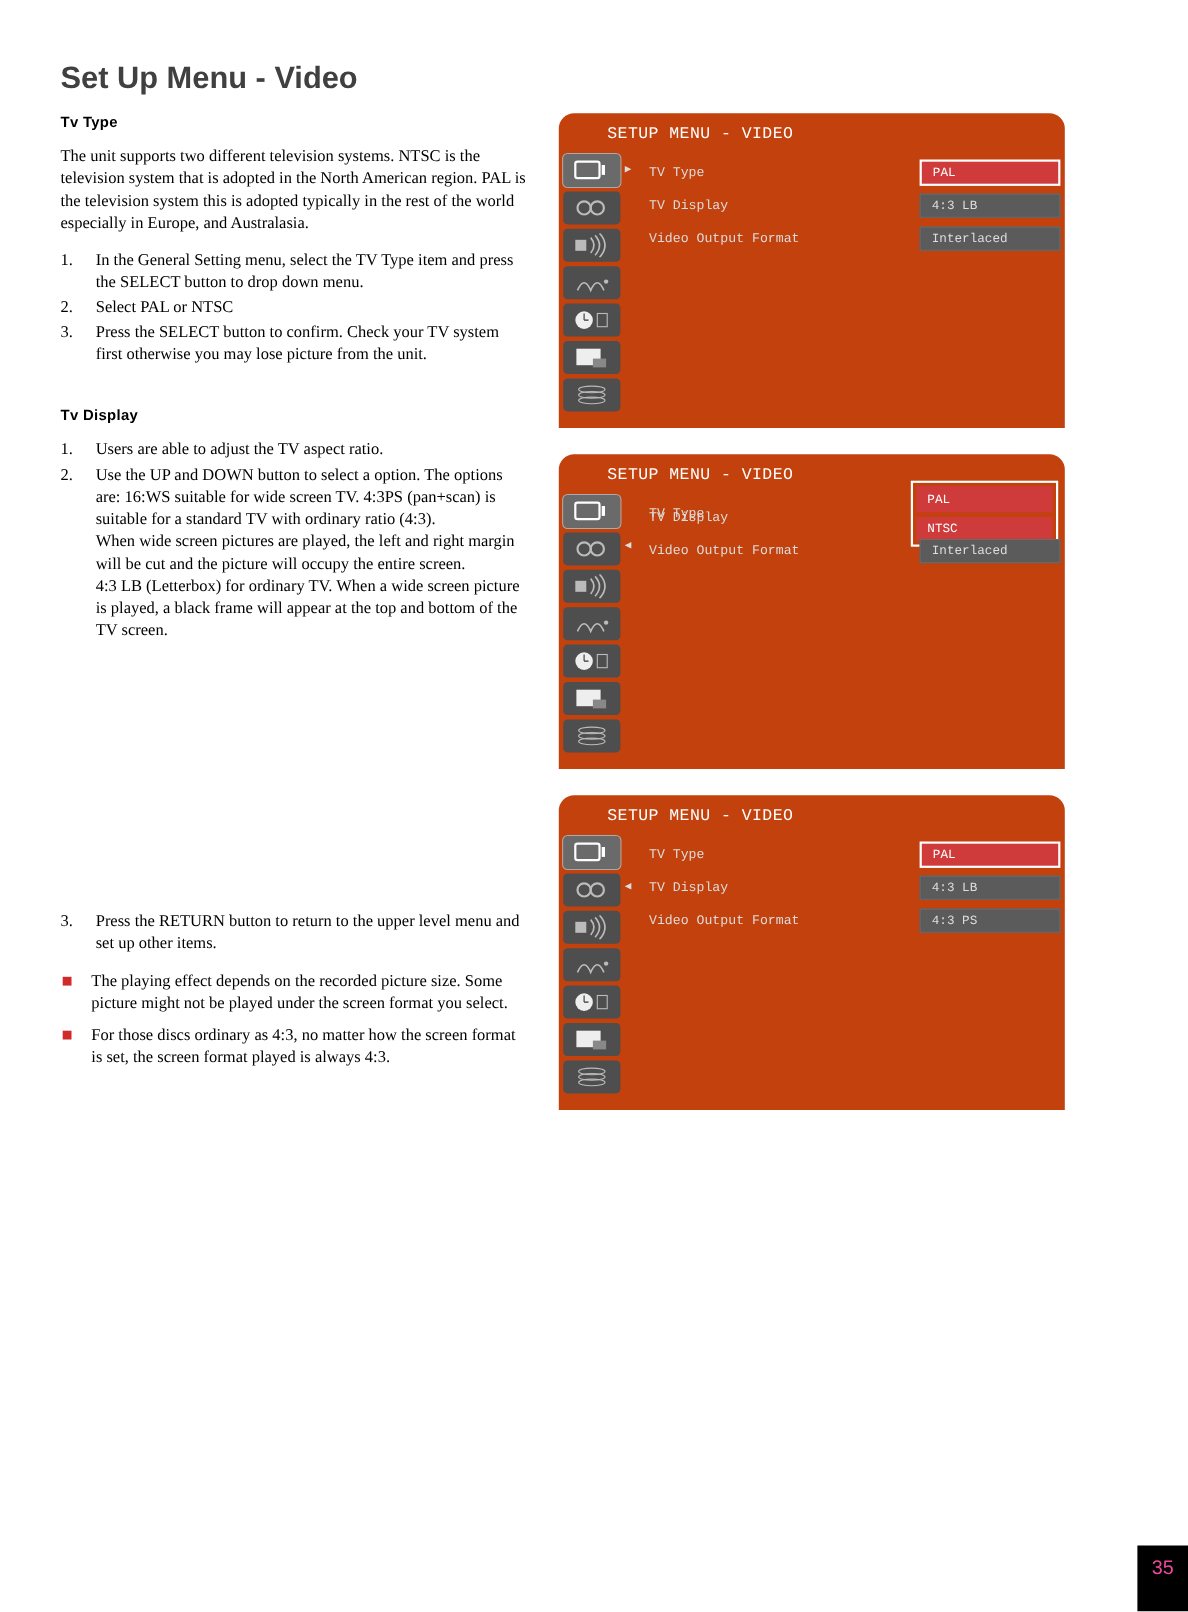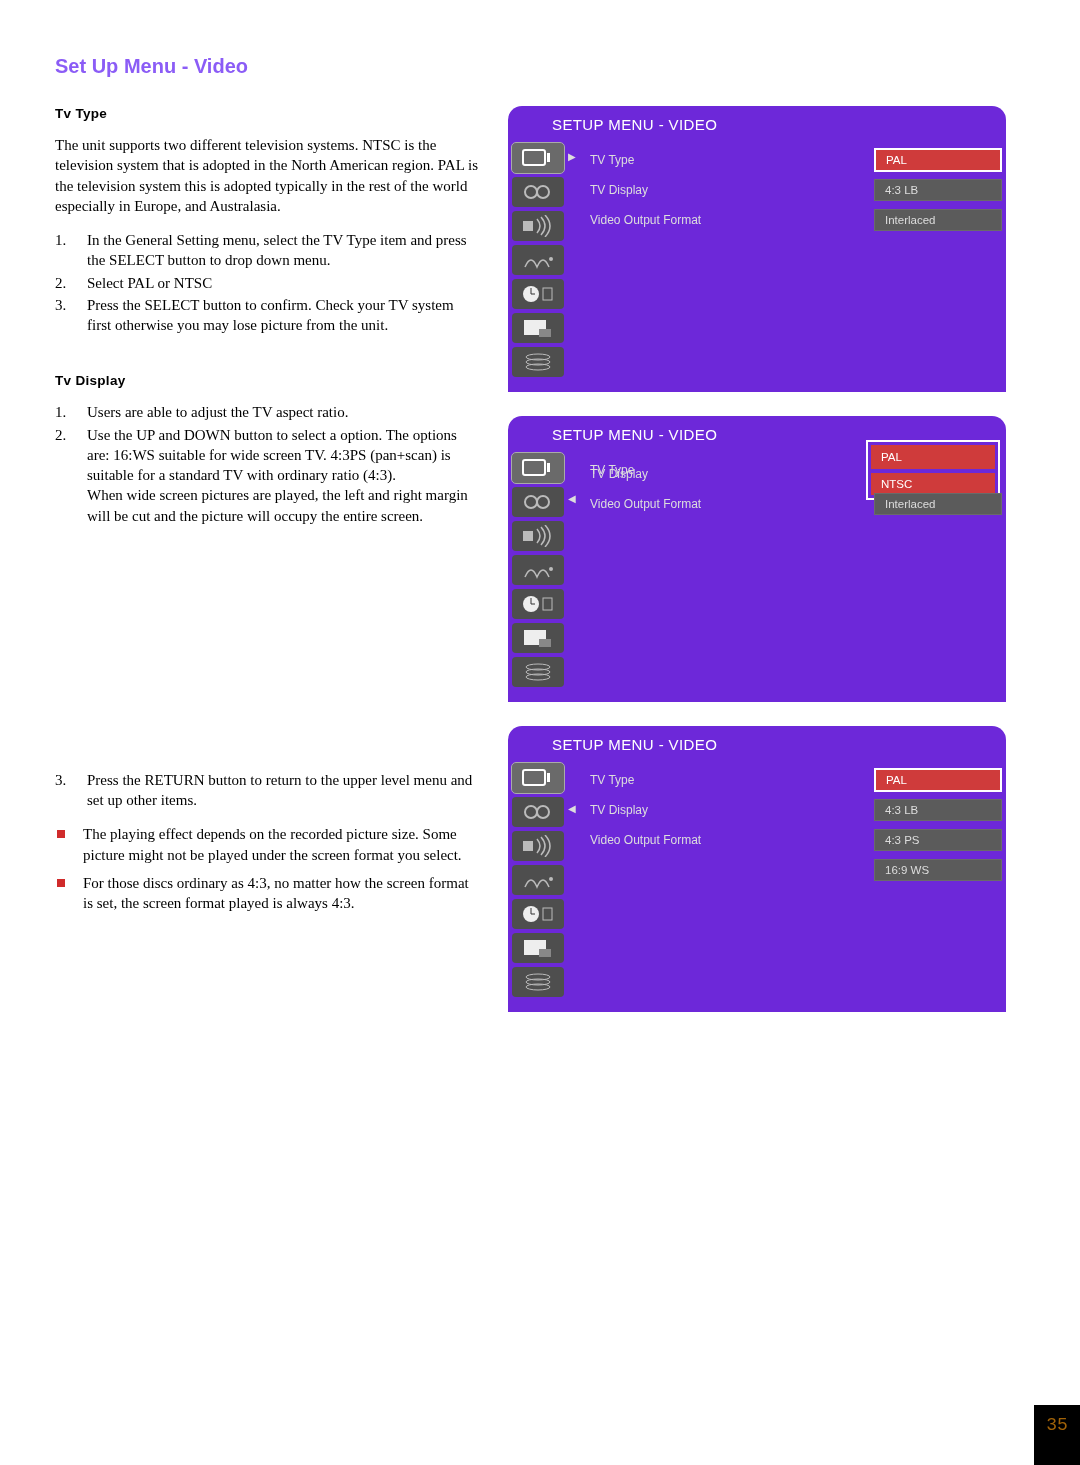--- a/index.html
+++ b/index.html
@@ -6,24 +6,24 @@
   body {
     width: 1080px;
     height: 1465px;
     background: #fff;
     font-family: Georgia, 'Times New Roman', serif;
     color: #000;
     position: relative;
     padding: 55px 55px 0 55px;
   }
   .page-title {
-    color: #8b5cf6;
-    font-size: 20px;
+    color: #404040;
+    font-size: 28px;
     font-weight: bold;
-    margin-bottom: 28px;
+    margin-bottom: 16px;
     font-family: Arial, sans-serif;
   }
   .columns {
     display: flex;
     gap: 28px;
   }
   .left-col { width: 425px; }
   .right-col { flex: 1; display: flex; flex-direction: column; gap: 24px; }
   .subhead {
     font-family: Arial, sans-serif;
@@ -39,25 +39,25 @@
   ol.num li .cont { display:block; }
   .note-head { font-family: Arial, sans-serif; font-weight: bold; font-size: 14px; margin: 14px 0 6px 0; }
   ul.sq { list-style: none; }
   ul.sq li { font-size: 15px; line-height: 1.35; padding-left: 28px; position: relative; margin-bottom: 8px; }
   ul.sq li::before { content: ""; position: absolute; left: 2px; top: 6px; width: 8px; height: 8px; background: #d02b2b; }
   .gap-sm { height: 24px; }
   .gap-lg { height: 230px; }
 
   
   .osd {
-    background: #6d28d9;
+    background: #c2410c;
     border-radius: 14px 14px 0 0;
-    width: 498px;
+    width: 460px;
     height: 286px;
-    font-family: Liberation Sans, sans-serif;
+    font-family: Liberation Mono, monospace;
     overflow: hidden;
     position: relative;
   }
   .osd-title {
     color: #fff;
     font-size: 15px;
     padding: 10px 0 8px 44px;
     letter-spacing: 0.4px;
   }
   .osd-body { display: flex; height: calc(100% - 34px); }
@@ -84,24 +84,24 @@
   .osd-val.sel { background:#cf3b3b; color:#fff; border:2px solid #fff; height:24px;text-align:center;}
   .osd-valcol { width: 136px; padding-right:6px; display:flex; flex-direction:column; gap:4px;}
   .osd-drop { display:flex; flex-direction:column; gap:4px; border:2px solid #fff; padding:3px; width:134px;}
   .osd-drop .osd-val { width:100%; border:none; }
 
   .page-num {
     position: absolute;
     right: 0;
     bottom: 0;
     background: #000;
-    color: #a16207;
+    color: #ec4899;
     width: 46px;
     height: 60px;
-    font-family: Liberation Mono, monospace;
+    font-family: Liberation Sans, sans-serif;
     font-size: 18px;
     display: flex;
     align-items: flex-start;
     justify-content: center;
     padding-top: 10px;
   }
 </style>
 </head>
 <body>
 
@@ -119,20 +119,21 @@
     </ol>
 
     <div class="gap-sm"></div>
 
     <div class="subhead">Tv Display</div>
     <ol class="num">
       <li>Users are able to adjust the TV aspect ratio.</li>
       <li>
         <span>Use the UP and DOWN button to select a option. The options are: 16:WS suitable for wide screen TV. 4:3PS (pan+scan) is suitable for a standard TV with ordinary ratio (4:3).</span>
         <span class="cont">When wide screen pictures are played, the left and right margin will be cut and the picture will occupy the entire screen.</span>
+        <span class="cont">4:3 LB (Letterbox) for ordinary TV. When a wide screen picture is played, a black frame will appear at the top and bottom of the TV screen.</span>
       </li>
     </ol>
 
     <div class="gap-lg"></div>
 
     <ol class="num" start="3" style="counter-reset: n 2;">
       <li>Press the RETURN button to return to the upper level menu and set up other items.</li>
     </ol>
 
     <ul class="sq">
@@ -347,24 +348,20 @@
               <div class="osd-val sel">PAL</div>
             </div>
           <div class="osd-row">
               <div class="osd-label">TV Display</div>
               <div class="osd-val">4:3 LB</div>
             </div>
           <div class="osd-row">
               <div class="osd-label">Video Output Format</div>
               <div class="osd-val">4:3 PS</div>
             </div>
-          <div class="osd-row">
-              <div class="osd-label"></div>
-              <div class="osd-val">16:9 WS</div>
-            </div>
         </div>
       </div>
     </div>
 
   </div>
 </div>
 
 <div class="page-num">35</div>
 
 </body></html>

